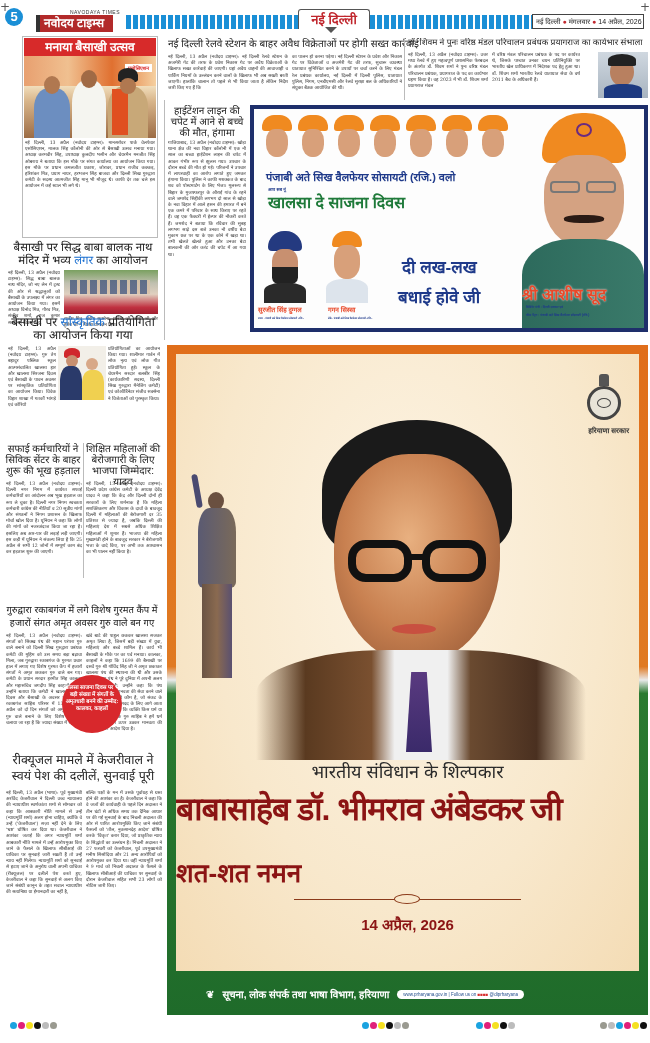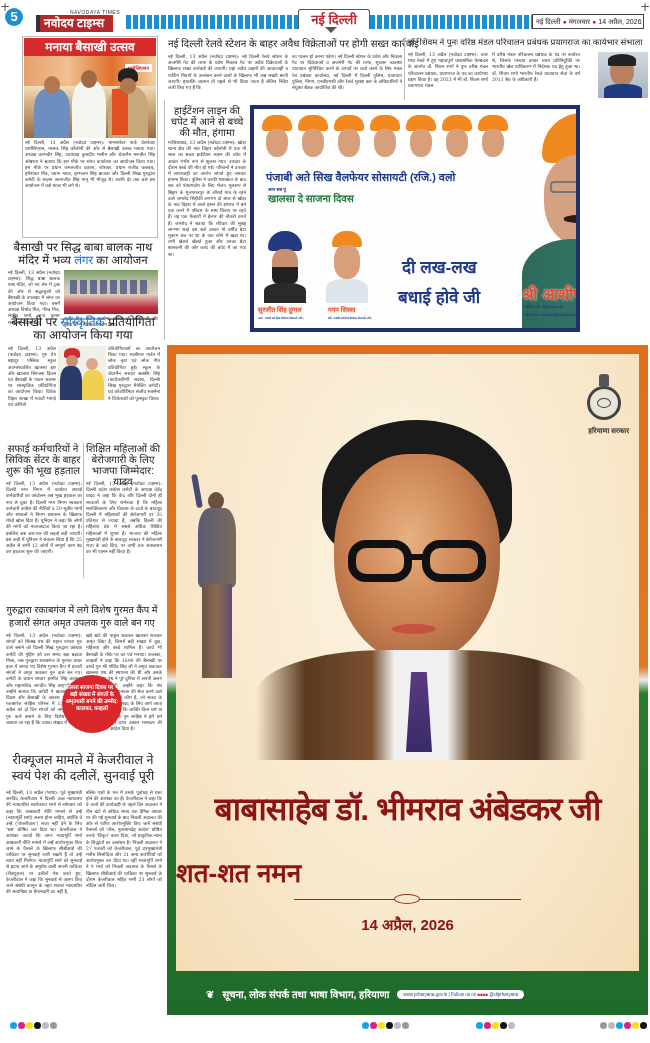--- a/index.html
+++ b/index.html
@@ -36,21 +36,21 @@
     color: #fff; font: bold 12px "Liberation Sans", sans-serif; text-align: center; line-height: 18px; }
   .photo { position: absolute; overflow: hidden; }
   .photo-baisakhi { left: 24px; top: 56px; width: 132px; height: 82px;
     background: linear-gradient(180deg, #c9a06e 0%, #e8c9a0 20%, #f3e1c0 35%, #d8b58a 55%, #9c6c45 100%); }
   .person { position: absolute; bottom: 0; border-radius: 40% 40% 0 0; }
   .head { position: absolute; border-radius: 50%; }
 
   .frame-left { position: absolute; left: 22px; top: 36px; width: 136px; height: 202px; border: 1px solid #bbb; }
 
   
-  .ad-sikh { position: absolute; left: 250px; top: 105px; width: 330px; height: 227px; background: #1e2f6b; padding: 4px; }
+  .ad-sikh { position: absolute; left: 250px; top: 105px; width: 398px; height: 227px; background: #1e2f6b; padding: 4px; }
   .ad-sikh-inner { position: relative; width: 100%; height: 100%; background: #fdfdfd; overflow: hidden; }
   .ad-line { position: absolute; font-family: "Liberation Sans", sans-serif; font-weight: bold; white-space: nowrap; }
   .turban-head { position: absolute; width: 30px; height: 46px; }
   .turban-head .t { position: absolute; left: 0; top: 0; width: 30px; height: 16px; background: #f08a20; border-radius: 12px 12px 3px 3px; }
   .turban-head .f { position: absolute; left: 4px; top: 14px; width: 22px; height: 28px; background: #d8a07a; border-radius: 40% 40% 45% 45%; }
 
   
   .ad-amb { position: absolute; left: 167px; top: 345px; width: 481px; height: 670px;
     background: linear-gradient(180deg, #e06e1a 0%, #e07a22 48%, #eaeaea 50%, #2a7a30 52%, #1f6b2a 100%); padding: 9px; }
   .ad-amb-inner { position: relative; width: 100%; height: 617px; background: radial-gradient(ellipse at 50% 35%, #fdf4e4 0%, #f8e8cc 60%, #f4dcb5 100%); overflow: hidden; }
@@ -122,21 +122,21 @@
   <div class="person" style="left:24px;width:22px;height:30px;background:#f0d050;"></div>
 </div>
 <div class="body-text" style="position:absolute;left:108px;top:346px;width:52px;height:60px;overflow:hidden;">प्रतियोगिताओं का आयोजन किया गया। शालीमार गार्डन में लोक नृत्य एवं लोक गीत प्रतियोगिता हुई। स्कूल के चेयरमैन सरदार बलबीर सिंह (कार्यकारिणी सदस्य, दिल्ली सिख गुरुद्वारा मैनेजिंग कमेटी) एवं कोऑर्डिनेटर संजीव सक्सेना ने विजेताओं को पुरस्कृत किया।</div>
 
 <div class="headline" style="position:absolute;left:5px;top:443px;width:76px;font-size:10px;">सफाई कर्मचारियों ने सिविक सेंटर के बाहर शुरू की भूख हड़ताल</div>
 <div class="body-text" style="position:absolute;left:6px;top:481px;width:76px;height:98px;overflow:hidden;">नई दिल्ली, 13 अप्रैल (नवोदय टाइम्स): दिल्ली नगर निगम में कार्यरत सफाई कर्मचारियों का आंदोलन अब भूख हड़ताल का रूप ले चुका है। दिल्ली नगर निगम स्वच्छता कर्मचारी कांग्रेस की नीतियों व 20 सूत्रीय मांगों और संगठनों ने निगम प्रशासन के खिलाफ मोर्चा खोल दिया है। यूनियन ने कहा कि लोगों की मांगों को नजरअंदाज किया जा रहा है। इसलिए अब आर-पार की लड़ाई लड़ी जाएगी। इस कड़ी में यूनियन ने संकल्प लिया है कि 25 अप्रैल से सभी 12 जोनों में सम्पूर्ण काम बंद कर हड़ताल शुरू की जाएगी।</div>
 <div class="col-rule" style="left:83px;top:443px;height:135px;"></div>
 <div class="headline" style="position:absolute;left:85px;top:443px;width:76px;font-size:10px;">शिक्षित महिलाओं की बेरोजगारी के लिए भाजपा जिम्मेदार: यादव</div>
 <div class="body-text" style="position:absolute;left:86px;top:481px;width:76px;height:98px;overflow:hidden;">नई दिल्ली, 13 अप्रैल (नवोदय टाइम्स): दिल्ली प्रदेश कांग्रेस कमेटी के अध्यक्ष देवेंद्र यादव ने कहा कि केंद्र और दिल्ली दोनों ही सरकारों के लिए शर्मनाक है कि महिला सशक्तिकरण और विकास के दावों के बावजूद दिल्ली में महिलाओं की बेरोजगारी दर 35 प्रतिशत से ज्यादा है, जबकि दिल्ली की महिलाएं देश में सबसे अधिक शिक्षित महिलाओं में शुमार हैं। भाजपा की महिला मुख्यमंत्री होने के बावजूद सरकार ने बेरोजगारी भत्ता के वादे किए, पर अभी तक आश्वासन का भी पालन नहीं किया है।</div>
 
-<div class="headline" style="position:absolute;left:2px;top:603px;width:160px;font-size:9.5px;line-height:13px;">गुरुद्वारा रकाबगंज में लगे विशेष गुरमत कैंप में हजारों संगत अमृत उपलक गुरु वाले बन गए</div>
+<div class="headline" style="position:absolute;left:2px;top:603px;width:160px;font-size:9.5px;line-height:13px;">गुरुद्वारा रकाबगंज में लगे विशेष गुरमत कैंप में हजारों संगत अमृत अवसर गुरु वाले बन गए</div>
 <div class="body-text" style="position:absolute;left:6px;top:633px;width:76px;height:115px;overflow:hidden;">नई दिल्ली, 13 अप्रैल (नवोदय टाइम्स): संगतों को सिक्ख पंथ की महान परंपरा गुरु वाले बनाने को दिल्ली सिख गुरुद्वारा प्रबंधक कमेटी की मुहिम को उस समय बड़ा बढ़ावा मिला, जब गुरुद्वारा रकाबगंज के गुरमत प्रचार हाल में लगाए गए विशेष गुरमत कैंप में हजारों संगतों ने अमृत छककर गुरु वाले बन गए। कमेटी के प्रधान सरदार हरमीत सिंह कालका और महासचिव जगदीप सिंह काहलों ने दी। उन्होंने बताया कि कमेटी ने खालसा साजना दिवस और बैसाखी के अवसर पर गुरुद्वारा रकाबगंज साहिब परिसर में 13 और 14 अप्रैल को दो दिन संगतों को अमृत छकाकर गुरु वाले बनाने के लिए विशेष अभियान चलाया जा रहा है कि ज्यादा संख्या में संगतें</div>
 <div class="body-text" style="position:absolute;left:86px;top:633px;width:76px;height:115px;overflow:hidden;">खंडे बाटे की पाहुल छककर खालसा सजकर अमृत लिया है, जिसमें बड़ी संख्या में युवा, महिलाएं और बच्चे शामिल हैं। कार्य भी बैसाखी के मौके पर का पर्व मनाया। कालका, काहलों ने कहा कि 1699 की बैसाखी पर दसवें गुरु श्री गोविंद सिंह जी ने अमृत छकाकर खालसा पंथ की स्थापना की थी और उसके बाद खालसा पंथ ने पूरे दुनिया में अपनी अलग पहचान बनाई है। उन्होंने कहा कि पंथ खालसा, काम का मानवता की सेवा करने वाले का दुनिया की पहली कौम है, जो संकट के समय हर व्यक्ति की मदद के लिए आगे आता है और यह भी देखती कि व्यक्ति किस धर्म या जाति का है, क्योंकि गुरु साहिब ने हमें धर्म और जात-पात से ऊपर उठकर मानवता की सेवा करने का आदेश दिया है।</div>
 <div class="circle-quote">खालसा साजना दिवस पर भी बड़ी संख्या में संगतों के अमृतधारी बनने की उम्मीद: कालका, काहलों</div>
 
 <div class="headline" style="position:absolute;left:2px;top:752px;width:162px;font-size:12.5px;line-height:16px;">रीक्यूजल मामले में केजरीवाल ने स्वयं पेश की दलीलें, सुनवाई पूरी</div>
 <div class="body-text" style="position:absolute;left:6px;top:790px;width:76px;height:226px;overflow:hidden;">नई दिल्ली, 13 अप्रैल (भाषा): पूर्व मुख्यमंत्री अरविंद केजरीवाल ने दिल्ली उच्च न्यायालय की न्यायाधीश स्वर्णकांता शर्मा से सोमवार को कहा कि आबकारी नीति मामले से उन्हें (न्यायमूर्ति शर्मा) अलग होना चाहिए, क्योंकि वे उन्हें ('केजरीवाल') सज़ा नहीं देने के लिए 'भ्रष्ट' घोषित कर दिया था। केजरीवाल ने आशंका जताई कि अगर न्यायमूर्ति शर्मा आबकारी नीति मामले में उन्हें आरोपमुक्त किए जाने के फैसले के खिलाफ सीबीआई की याचिका पर सुनवाई जारी रखती हैं तो उन्हें न्याय नहीं मिलेगा। न्यायमूर्ति शर्मा को सुनवाई से हटाए जाने के अनुरोध वाली अपनी याचिका (रीक्यूजल) पर दलीलें पेश करते हुए, केजरीवाल ने कहा कि सुनवाई से अलग किए जाने संबंधी कानून के तहत सवाल न्यायाधीश की सत्यनिष्ठा या ईमानदारी का नहीं है,</div>
 <div class="body-text" style="position:absolute;left:86px;top:790px;width:76px;height:226px;overflow:hidden;">बल्कि पक्षों के मन में उसके पूर्वाग्रह से ग्रस्त होने की आशंका का है। केजरीवाल ने कहा कि वे जजों की कार्यवाही के पहले दिन अदालत ने तीन घंटों से अधिक समय तक दैनिक आधार पर की गई सुनवाई के बाद निचली अदालत की ओर से पारित आरोपमुक्ति किए जाने संबंधी फैसलों को 'तौल, नुकसानदेह आदेश' घोषित करके 'विकृत' करार दिया, जो प्राकृतिक न्याय के सिद्धांतों का उल्लंघन है। निचली अदालत ने 27 फरवरी को केजरीवाल, पूर्व उपमुख्यमंत्री मनीष सिसोदिया और 21 अन्य आरोपियों को आरोपमुक्त कर दिया था। वहीं न्यायमूर्ति शर्मा ने 9 मार्च को निचली अदालत के फैसले के खिलाफ सीबीआई की याचिका पर सुनवाई के दौरान केजरीवाल सहित सभी 23 लोगों को नोटिस जारी किए।</div>
 
 <div class="headline" style="position:absolute;left:168px;top:38px;width:250px;font-size:10px;text-align:left;white-space:nowrap;">नई दिल्ली रेलवे स्टेशन के बाहर अवैध विक्रेताओं पर होगी सख्त कार्रवाई</div>
 <div class="body-text" style="position:absolute;left:168px;top:54px;width:120px;height:46px;overflow:hidden;">नई दिल्ली, 13 अप्रैल (नवोदय टाइम्स): नई दिल्ली रेलवे स्टेशन के अजमेरी गेट की तरफ के प्रवेश निकास गेट पर अवैध विक्रेताओं के खिलाफ सख्त कार्रवाई की जाएगी। यहां अवैध वाहनों की आवाजाही व पार्किंग नियमों के उल्लंघन करने वालों के खिलाफ भी अब सख्ती बरती जाएगी। हालांकि चालान तो पहले से भी किया जाता है लेकिन निर्देश जारी किए गए हैं कि</div>
@@ -183,21 +183,21 @@
         <div class="t"></div>
         <div class="f"></div>
       </div>
     <div class="turban-head" style="left:224px;top:6px;">
         <div class="t"></div>
         <div class="f"></div>
       </div>
 
     <div class="ad-line" style="left:12px;top:60px;font-size:11px;color:#1f3a8a;">पंजाबी अते सिख वैलफेयर सोसायटी (रजि.) वलो</div>
     <div class="ad-line" style="left:14px;top:77px;font-size:4.5px;color:#1f3a8a;">आप सब नूं</div>
-    <div class="ad-line" style="left:14px;top:82px;font-size:10px;color:#1f7a3a;">खालसा दे साजना दिवस</div>
+    <div class="ad-line" style="left:14px;top:82px;font-size:16px;color:#1f7a3a;">खालसा दे साजना दिवस</div>
     <div class="ad-line" style="left:148px;top:146px;font-size:17px;color:#1f3a8a;">दी लख-लख</div>
     <div class="ad-line" style="left:144px;top:176px;font-size:17px;color:#1f3a8a;">बधाई होवे जी</div>
 
     <div style="position:absolute;left:10px;top:122px;width:42px;height:72px;">
       <div style="position:absolute;left:4px;top:0;width:34px;height:20px;background:#243a80;border-radius:16px 16px 4px 4px;"></div>
       <div style="position:absolute;left:8px;top:18px;width:26px;height:30px;background:#c89070;border-radius:40%;"></div>
       <div style="position:absolute;left:8px;top:36px;width:26px;height:18px;background:#222;border-radius:0 0 40% 40%;"></div>
       <div style="position:absolute;left:0;bottom:0;width:42px;height:20px;background:#2a2a2a;border-radius:40% 40% 0 0;"></div>
     </div>
     <div style="position:absolute;left:72px;top:122px;width:42px;height:72px;">
@@ -246,21 +246,22 @@
       <div style="position:absolute;left:66px;top:0;width:190px;height:140px;background:#1a1a1a;border-radius:50% 50% 30% 30%;"></div>
       <div style="position:absolute;left:78px;top:34px;width:166px;height:210px;background:radial-gradient(ellipse at 45% 40%,#e8b080 0%,#c88050 50%,#8a5030 100%);border-radius:45% 45% 50% 50%;"></div>
       <div style="position:absolute;left:92px;top:120px;width:64px;height:42px;border:8px solid #111;border-radius:18px;"></div>
       <div style="position:absolute;left:166px;top:120px;width:64px;height:42px;border:8px solid #111;border-radius:18px;"></div>
       <div style="position:absolute;left:150px;top:134px;width:20px;height:6px;background:#111;"></div>
       <div style="position:absolute;left:136px;top:204px;width:44px;height:10px;background:#c85040;border-radius:50%;"></div>
       <div style="position:absolute;left:0;top:230px;width:330px;height:110px;background:linear-gradient(90deg,transparent 0%,#5a3a20 15%,#7a5030 35%,#f0f0f0 42%,#f0f0f0 58%,#6a4a30 65%,#4a3020 85%,transparent 100%);border-radius:40% 40% 0 0;"></div>
       <div style="position:absolute;left:150px;top:252px;width:26px;height:80px;background:linear-gradient(180deg,#5a3a80,#3a2a6a);clip-path:polygon(20% 0,80% 0,100% 100%,0 100%);"></div>
     </div>
 
-    <div style="position:absolute;left:0;top:432px;width:463px;text-align:center;font:bold 32px 'Liberation Sans',sans-serif;color:#8b1414;letter-spacing:-1px;white-space:nowrap;">बाबासाहेब डॉ. भीमराव अंबेडकर जी</div>
+    <div style="position:absolute;left:0;top:405px;width:463px;text-align:center;font:18px 'Liberation Sans',sans-serif;color:#2a2a2a;">भारतीय संविधान के शिल्पकार</div>
+    <div style="position:absolute;left:0;top:432px;width:463px;text-align:left;font:bold 32px 'Liberation Sans',sans-serif;color:#8b1414;letter-spacing:-1px;white-space:nowrap;">बाबासाहेब डॉ. भीमराव अंबेडकर जी</div>
     <div style="position:absolute;left:0;top:500px;width:463px;text-align:left;font:bold 26px 'Liberation Sans',sans-serif;color:#8b1414;">शत-शत नमन</div>
     <div style="position:absolute;left:118px;top:545px;width:227px;height:1px;background:#8b3a1a;"></div>
     <div style="position:absolute;left:218px;top:540px;width:26px;height:10px;border:1px solid #8b3a1a;border-radius:50%;background:#f8e8cc;"></div>
     <div style="position:absolute;left:0;top:560px;width:463px;text-align:center;font:bold 15px 'Liberation Sans',sans-serif;color:#8b1414;">14 अप्रैल, 2026</div>
   </div>
   <div class="ad-amb-footer">
     <span>❦</span>
     <span>सूचना, लोक संपर्क तथा भाषा विभाग, हरियाणा</span>
     <span class="social-pill">
       <span>www.prharyana.gov.in</span> |

